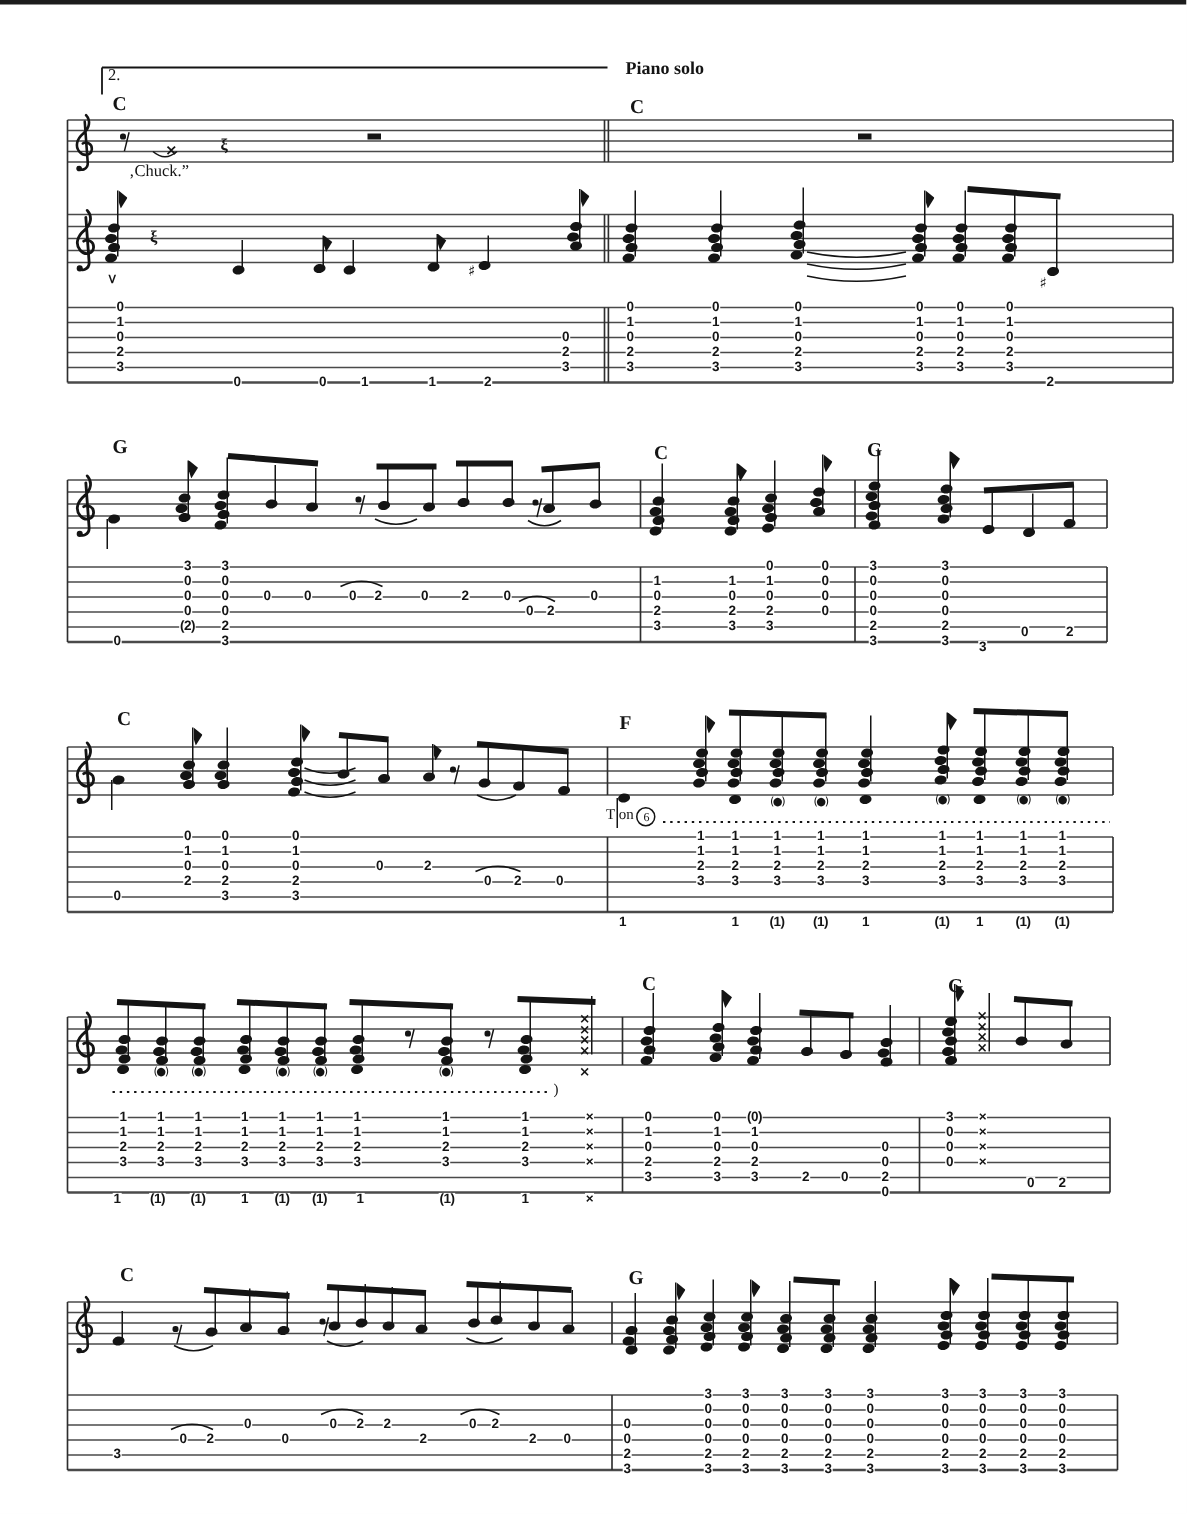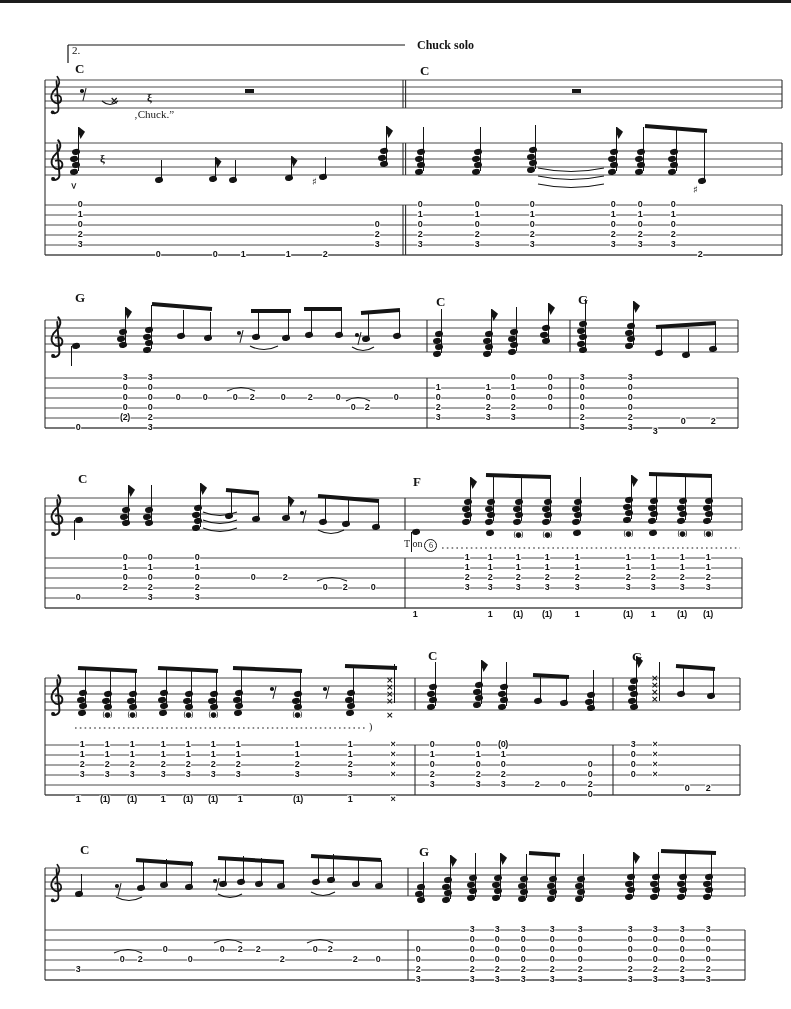--- a/index.html
+++ b/index.html
@@ -5,38 +5,38 @@
   html,body{margin:0;padding:0;}
   body{width:791px;height:1009px;position:relative;background:#fefefe;overflow:hidden;
        font-family:"Liberation Serif", serif;color:#141414;}
   #page{position:absolute;left:0;top:0;width:791px;height:1009px;background:#fff;}
   .topbar{position:absolute;left:0;top:0;width:791px;height:3px;background:#1c1c1c;}
   #sv{position:absolute;left:0;top:0;z-index:1;}
   #ly{position:absolute;left:0;top:0;width:791px;height:1009px;z-index:2;}
   .lbl{position:absolute;z-index:3;white-space:nowrap;}
   .volta{left:72px;top:44px;font:11px "Liberation Serif",serif;}
   .solo{left:417px;top:38px;font:bold 12px "Liberation Serif",serif;}
-  .lyric{left:86px;top:108px;font:11px "Liberation Serif",serif;margin-left:48px;}
+  .lyric{left:86px;top:108px;font:11px "Liberation Serif",serif;}
   .ton{left:404px;top:538px;font:10px "Liberation Serif",serif;}
   .circ{display:inline-block;width:11px;height:11px;border:1px solid #141414;border-radius:50%;
         text-align:center;font-size:8px;line-height:11px;vertical-align:-1px;margin-left:2px;}
   .chordlbl{position:absolute;font:600 13px "Liberation Serif",serif;z-index:3;}
   .tn{position:absolute;font:bold 9px "Liberation Sans",sans-serif;line-height:1.05;
       background:#fff;padding:0 0.5px;transform:translate(-50%,-50%);z-index:3;letter-spacing:-0.3px;}
   .nt{position:absolute;z-index:2;}
   .pn{position:absolute;font:7.5px "DejaVu Sans",sans-serif;transform:translate(-50%,-50%);letter-spacing:-1px;z-index:2;}
   .glyph{position:absolute;z-index:2;}
 </style>
 </head>
 <body>
 
 <div id="page">
   <div class="topbar"></div>
   <div class="lbl volta">2.</div>
-  <div class="lbl solo">Chuck solo</div>
+  <div class="lbl solo">Piano solo</div>
   <div class="lbl lyric">‚Chuck.”</div>
   <div class="lbl ton"><span>T on</span><span class="circ">6</span></div>
   <svg id="sv" width="791" height="1009">
       <line x1="45" y1="80" x2="782" y2="80" stroke="#4a4a4a" stroke-width="1"></line>
       <line x1="45" y1="87" x2="782" y2="87" stroke="#4a4a4a" stroke-width="1"></line>
       <line x1="45" y1="94" x2="782" y2="94" stroke="#4a4a4a" stroke-width="1"></line>
       <line x1="45" y1="101" x2="782" y2="101" stroke="#4a4a4a" stroke-width="1"></line>
       <line x1="45" y1="108" x2="782" y2="108" stroke="#4a4a4a" stroke-width="1"></line>
       <path d="M13 8 C17.5 13 16.5 20 10.5 25 C4.5 30 2.5 37 7 42 C11.5 47 18 45 18.4 39.5 C18.7 34.7 13.5 32 10 34.3 M11.8 14 L14.6 52 C15.1 58 8 61 5.8 56.5" fill="none" stroke="#141414" stroke-width="2.4" stroke-linecap="round" transform="translate(48 71) scale(0.71875)"></path>
       <circle cx="6.6" cy="57.5" r="2.6" fill="#141414" transform="translate(48 71) scale(0.71875)"></circle>

